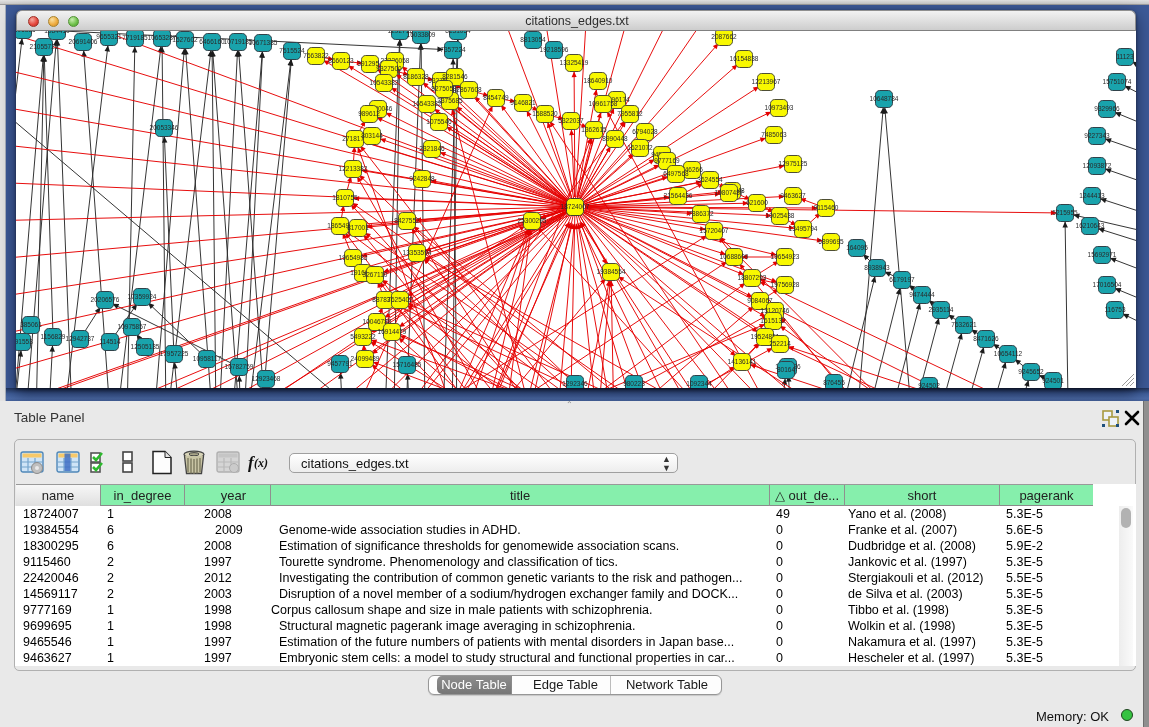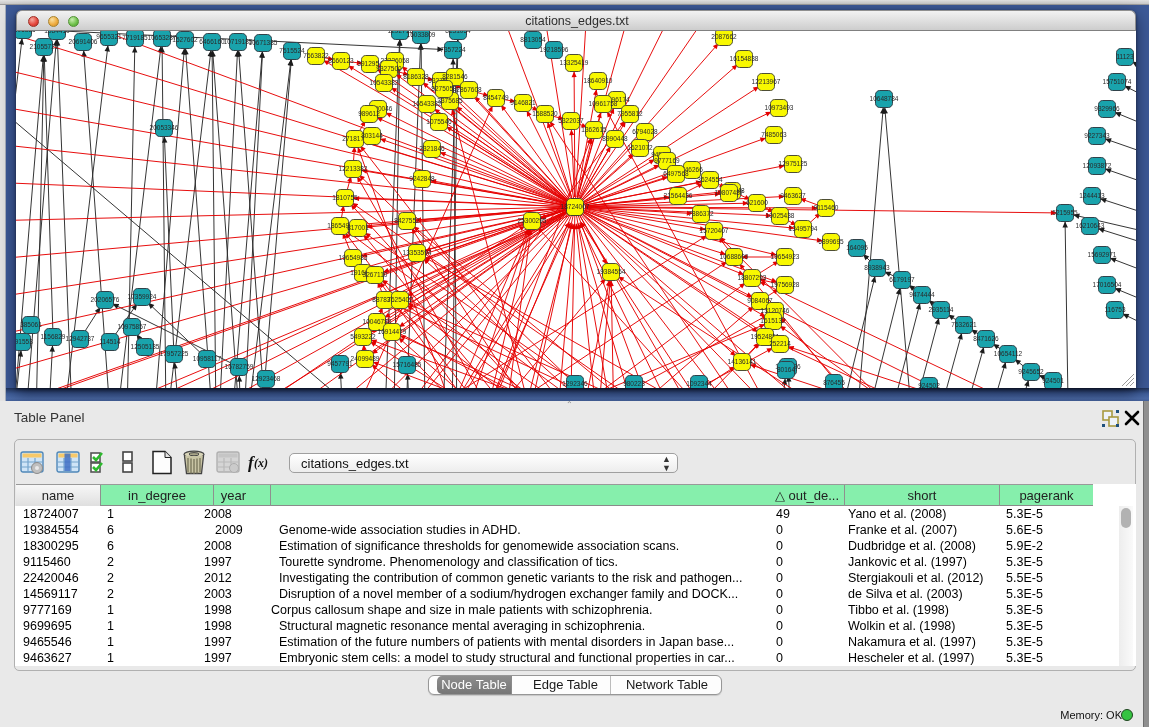--- a/index.html
+++ b/index.html
@@ -20,21 +20,21 @@
 #tbody{position:absolute;left:15px;top:506px;width:1121px;height:160px;background:#fff}
 .trow{position:absolute;left:0;width:1121px;height:16px;font-size:12.5px;color:#000}
 .c{position:absolute;top:1px;white-space:nowrap}
 #vscroll{position:absolute;left:1119px;top:506px;width:14px;height:160px;background:linear-gradient(90deg,#ededed,#fafafa)}
 #vthumb{position:absolute;left:1121px;top:508px;width:10px;height:20px;background:#b2b2b2;border-radius:5px}
 #tabs{position:absolute;left:428px;top:675px;width:294px;height:20px;border:1px solid #979797;border-radius:6px;background:#fdfdfd;box-shadow:0 1px 1px rgba(0,0,0,.15)}
 .tab{position:absolute;top:0;height:18px;line-height:18px;font-size:13px;text-align:center;color:#1a1a1a}
 #tab1{left:8px;width:75px;background:linear-gradient(#8d8d8d,#767676);color:#fff;border-radius:5px 0 0 5px;border-right:1px solid #8a8a8a}
 #tab2{left:92px;width:90px;border-right:1px solid #bcbcbc}
 #tab3{left:183px;width:110px}
-#mem{position:absolute;right:27px;top:709px;font-size:11px;color:#111}
+#mem{position:absolute;right:40px;top:709px;font-size:13px;color:#111}
 #memdot{position:absolute;left:1121px;top:709px;width:12px;height:12px;border-radius:50%;background:#35c341;border:1.5px solid #1e441e}
 </style></head><body>
 <div id="bluepanel"></div>
 <div id="bluebot"></div>
 <div id="leftstrip"></div>
 <div id="topstrip"></div>
 <div id="netwin">
   <div id="netcanvas">
       <svg width="1120" height="357" viewBox="16 31 1120 357" xmlns="http://www.w3.org/2000/svg" style="position:absolute;left:0;top:0">
         <defs>
@@ -738,22 +738,23 @@
  <text x="234" y="17" font-family="Liberation Serif,serif" font-size="12" font-style="italic" font-weight="bold" fill="#111">(x)</text>
 </svg>
 
 <div style="position:absolute;left:289px;top:453px;width:389px;height:20px;background:linear-gradient(#ffffff,#ededed);border:1px solid #9f9f9f;border-radius:5px">
   <span style="position:absolute;left:11px;top:2px;font-size:13px;color:#111">citations_edges.txt</span>
   <span style="position:absolute;right:6px;top:1px;font-size:9px;color:#333;line-height:9px">▲<br>▼</span>
 </div>
 
 <div id="thead">
  <div class="hc" style="left:0;width:85px;background:linear-gradient(#f7f7f7,#dedede)">name</div>
- <div class="hc" style="left:85px;width:113px">in_degree</div>
+ <div class="hc" style="left:85px;width:84px">in_degree</div>
  <div class="hc" style="left:181px;width:74px">year</div>
+ <div class="hc" style="left:255px;width:499px">title</div>
  <div class="hc" style="left:754px;width:75px">△ out_de...</div>
  <div class="hc" style="left:829px;width:155px">short</div>
  <div class="hc" style="left:984px;width:93px;border-right:none">pagerank</div>
 </div>
 <div style="position:absolute;left:1093px;top:484px;width:43px;height:22px;background:#fff"></div>
 <div id="tbody">
     <div class="trow" style="top:0px">
 <span class="c" style="left:8px">18724007</span>
 <span class="c" style="left:92px">1</span>
 <span class="c" style="left:189px">2008</span>
@@ -812,21 +813,21 @@
 <span class="c" style="left:189px">1998</span>
 <span class="c" style="left:256px">Corpus callosum shape and size in male patients with schizophrenia.</span>
 <span class="c" style="left:761px">0</span>
 <span class="c" style="left:833px">Tibbo et al. (1998)</span>
 <span class="c" style="left:991px">5.3E-5</span>
 </div>
     <div class="trow" style="top:112px">
 <span class="c" style="left:8px">9699695</span>
 <span class="c" style="left:92px">1</span>
 <span class="c" style="left:189px">1998</span>
-<span class="c" style="left:264px">Structural magnetic resonance mental averaging in schizophrenia.</span>
+<span class="c" style="left:264px">Structural magnetic pagerank image averaging in schizophrenia.</span>
 <span class="c" style="left:761px">0</span>
 <span class="c" style="left:833px">Wolkin et al. (1998)</span>
 <span class="c" style="left:991px">5.3E-5</span>
 </div>
     <div class="trow" style="top:128px">
 <span class="c" style="left:8px">9465546</span>
 <span class="c" style="left:92px">1</span>
 <span class="c" style="left:189px">1997</span>
 <span class="c" style="left:264px">Estimation of the future numbers of patients with mental disorders in Japan base...</span>
 <span class="c" style="left:761px">0</span>

